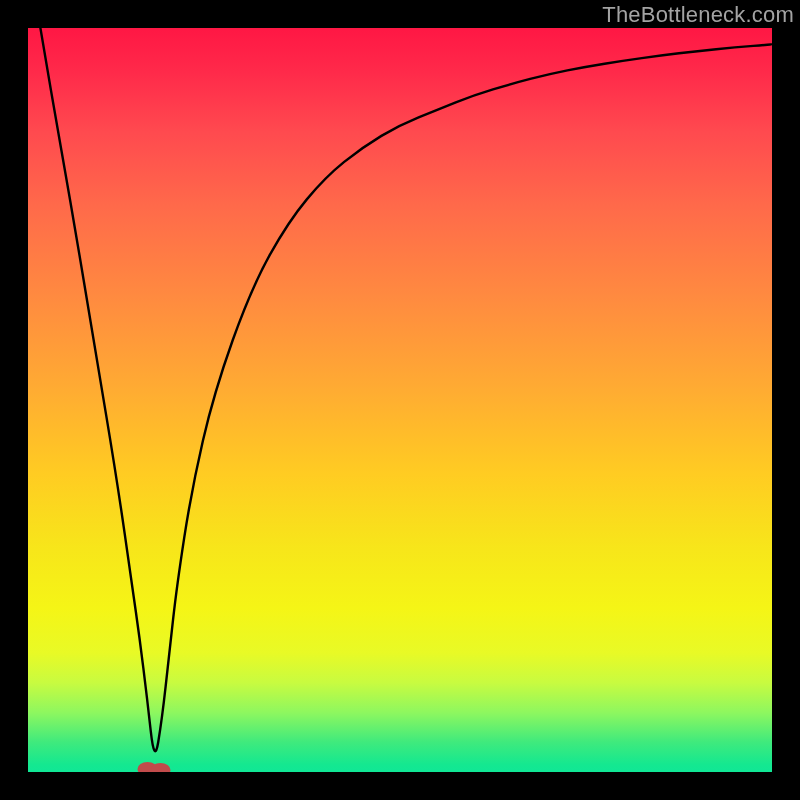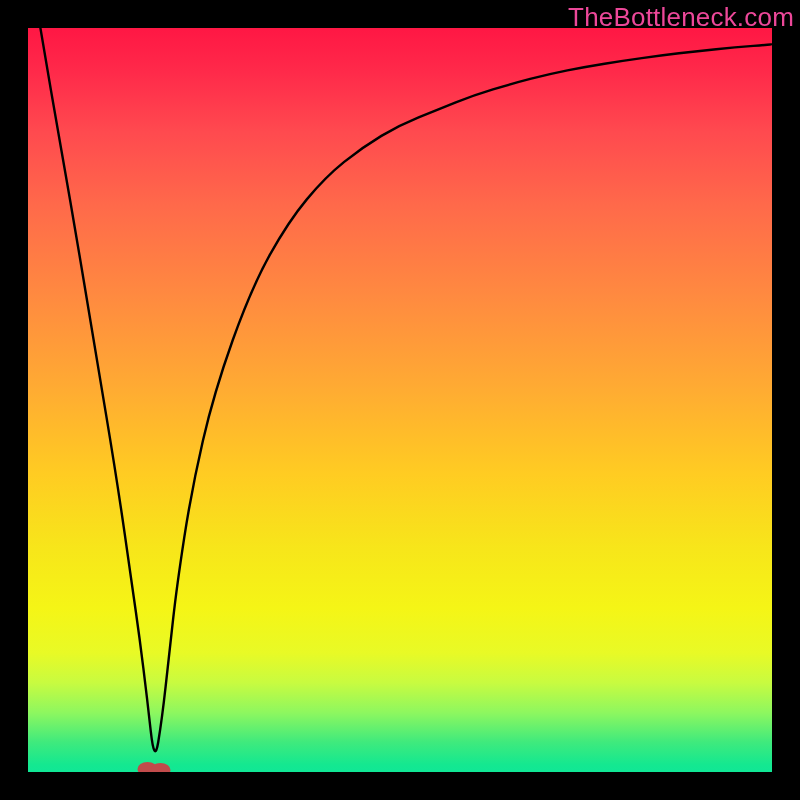--- a/index.html
+++ b/index.html
@@ -50,22 +50,22 @@
     left: 0;
     top: 0;
     width: 744px;
     height: 744px;
     pointer-events: none;
   }
   .watermark {
     position: absolute;
     top: 2px;
     right: 6px;
-    color: #ec4899;
-    font-size: 26px;
+    color: #a3a3a3;
+    font-size: 22px;
     letter-spacing: 0.2px;
     user-select: none;
   }
 </style>
 </head>
 <body>
 
 <div class="watermark">TheBottleneck.com</div>
 
 <div class="frame">

